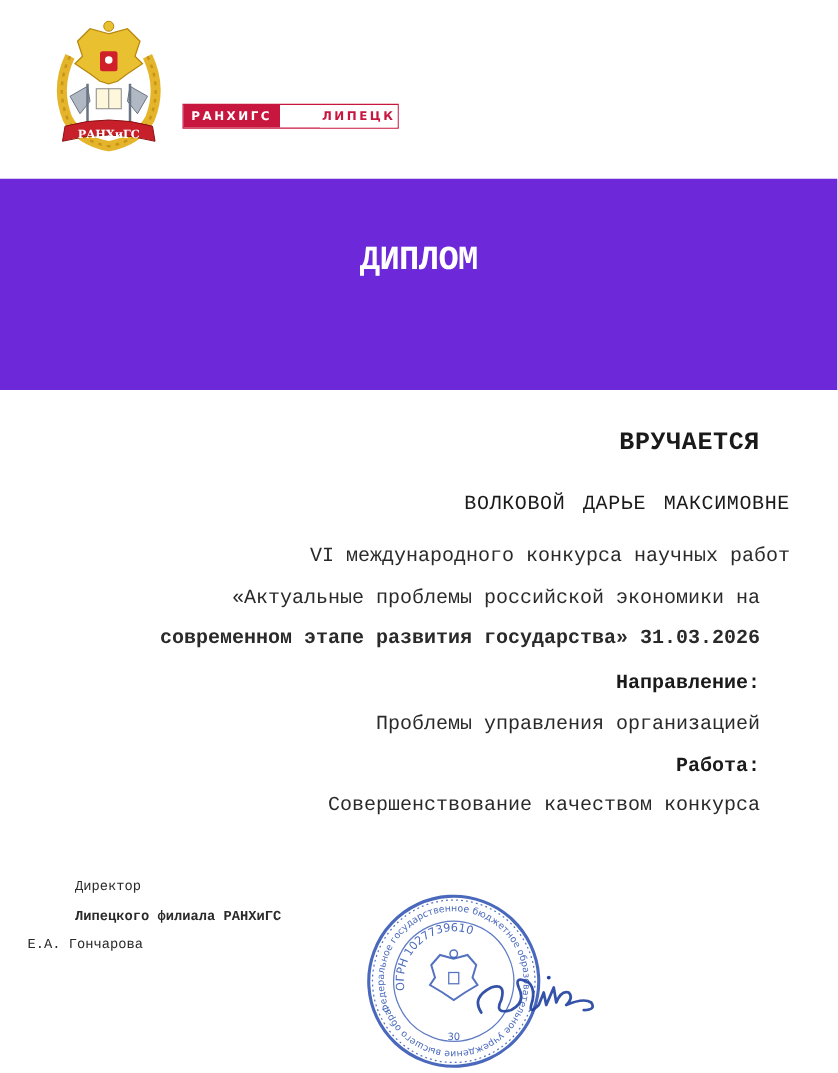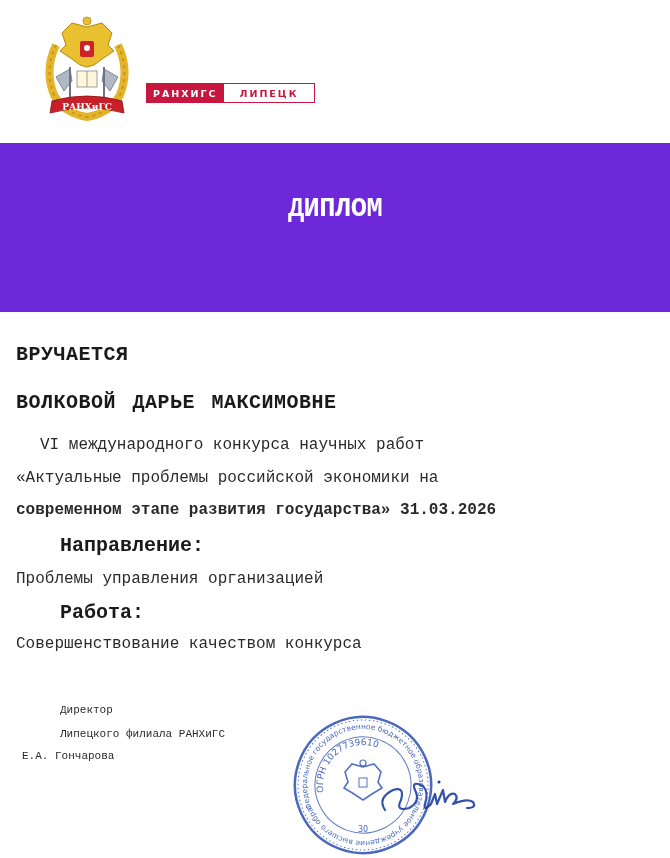--- a/index.html
+++ b/index.html
@@ -6,42 +6,42 @@
     html, body { width: 670px; height: 858px; background: #ffffff; overflow: hidden; }
     body { position: relative; font-family: "Liberation Mono", "DejaVu Sans Mono", monospace; color: #1a1a1a; }
 
     .header { position: absolute; left: 0; top: 0; width: 670px; height: 143px; }
     .emblem { position: absolute; left: 42px; top: 15px; width: 90px; height: 112px; }
     .brand { position: absolute; left: 142px; top: 28px; }
     .brand-line1 { font-family: "DejaVu Sans", sans-serif; font-weight: bold; font-size: 16.5px; letter-spacing: 1.2px; color: #1a1a1a; line-height: 18px; }
     .brand-line2 { font-family: "DejaVu Sans", sans-serif; font-weight: bold; font-size: 28px; letter-spacing: 0.5px; color: #1a1a1a; line-height: 30px; margin-top: 2px; transform: scaleX(0.92); transform-origin: left; }
     .badge { position: absolute; left: 146px; top: 83px; height: 20px; display: flex; border: 1.5px solid #c8173f; }
     .badge-red { background: #c8173f; color: #fff; font-family: "DejaVu Sans", sans-serif; font-weight: bold; font-size: 9.5px; letter-spacing: 2px; padding: 0 6px; display: flex; align-items: center; }
-    .badge-white { background: #fff; color: #c8173f; font-family: "DejaVu Sans", sans-serif; font-weight: bold; font-size: 9.5px; letter-spacing: 2px; padding: 0 16px; display: flex; align-items: center; }
+    .badge-white { background: #fff; color: #c8173f; font-family: "DejaVu Sans", sans-serif; font-weight: bold; font-size: 9.5px; letter-spacing: 2px; padding: 0 2px; display: flex; align-items: center; margin-left: 32px; }
 
     .banner { position: absolute; left: 0; top: 143px; width: 670px; height: 169px; background: #6d28d9; color: #ffffff; text-align: center; }
     .banner-title { position: absolute; left: 0; width: 100%; top: 50px; font-family: "Liberation Mono", monospace; font-weight: bold; font-size: 27px; line-height: 32px; letter-spacing: -0.5px; }
     .banner-degree { position: absolute; left: 0; width: 100%; top: 92px; font-family: "Liberation Mono", monospace; font-weight: bold; font-size: 29px; line-height: 34px; }
 
-    .body-text { position: absolute; left: 16px; width: 604px; text-align: left; }
+    .body-text { position: absolute; left: 4px; width: 604px; text-align: right; }
     .awarded { top: 343px; font-weight: bold; font-size: 20px; line-height: 24px; letter-spacing: 0.5px; }
-    .recipient { top: 391px; font-weight: bold; font-size: 20px; line-height: 24px; letter-spacing: 0.5px; word-spacing: 4px; }
+    .recipient { top: 391px; font-weight: normal; font-size: 16px; line-height: 24px; letter-spacing: 0.5px; word-spacing: 4px; margin-left: 24px; }
     .contest-line { font-size: 16px; line-height: 20px; color: #2a2a2a; }
     .c1 { top: 435px; margin-left: 24px; }
     .c2 { top: 468px; }
     .c3 { top: 500px; font-weight: bold; }
-    .label { font-weight: bold; font-size: 20px; line-height: 20px; padding-left: 44px; }
+    .label { font-weight: bold; font-size: 16px; line-height: 20px; padding-left: 44px; }
     .dir-label { top: 536px; }
     .dir-value { top: 569px; font-size: 16px; line-height: 20px; color: #2a2a2a; }
     .work-label { top: 603px; }
     .work-value { top: 634px; font-size: 16px; line-height: 20px; color: #2a2a2a; }
 
     .signatory { position: absolute; font-size: 11px; line-height: 14px; color: #2a2a2a; }
     .sig1 { left: 60px; top: 703px; }
-    .sig2 { left: 60px; top: 727px; }
+    .sig2 { left: 60px; top: 727px; font-weight: bold; }
     .sig3 { left: 22px; top: 749px; }
 
     .stamp { position: absolute; left: 288px; top: 712px; width: 150px; height: 146px; }
     .signature { position: absolute; left: 375px; top: 768px; width: 110px; height: 60px; }
   </style>
 </head>
 <body>
 
 <div class="header">
   <svg class="emblem" viewBox="0 0 90 112">

